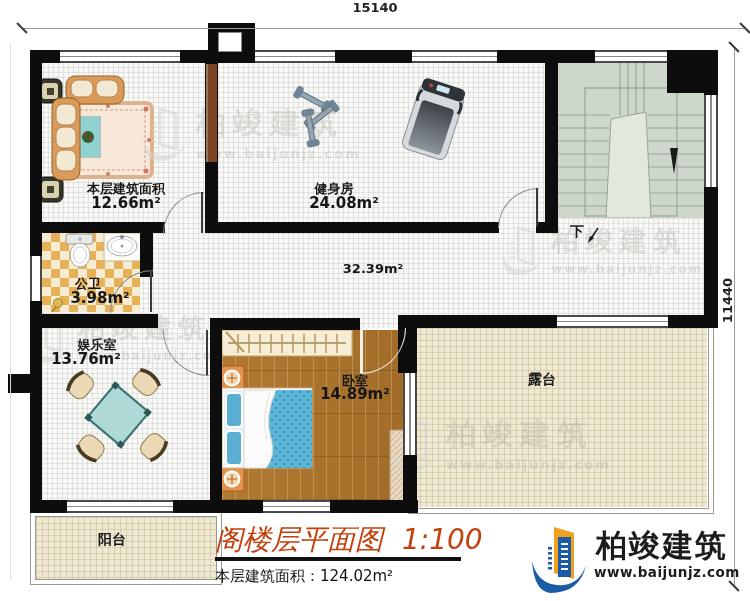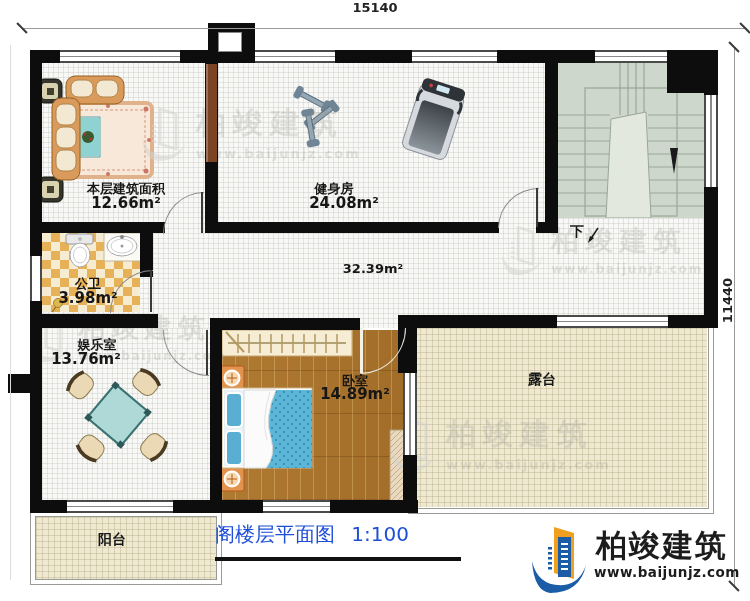--- a/index.html
+++ b/index.html
@@ -40,21 +40,21 @@
   .ar{font-size:15px;}
   
   .dimline{background:#9a9a9a;}
   .tick{width:14px;height:2px;background:#3a3a3a;transform:rotate(45deg);}
   .dimtext{font-weight:bold;color:#222;font-size:13px;text-align:center;}
   
   .wm{display:flex;align-items:flex-start;opacity:.55;pointer-events:none;}
   .wm-co{font-size:30px;font-weight:bold;color:rgba(150,150,145,.45);letter-spacing:7px;white-space:nowrap;}
   .wm-url{font-size:13px;font-weight:bold;color:rgba(150,150,145,.45);letter-spacing:2px;margin-top:2px;white-space:nowrap;}
   
-  .title-row{font-size:20px;color:#1d4ed8;white-space:nowrap;}
+  .title-row{font-size:28px;color:#c2410c;white-space:nowrap;font-style:italic;}
   .title-underline{background:#111;}
   .subtitle{font-size:15px;color:#111;white-space:nowrap;}
   .logo-co{font-size:31px;font-weight:bold;color:#1c1c1c;letter-spacing:1px;white-space:nowrap;}
   .logo-url{font-size:13.5px;font-weight:bold;color:#1c1c1c;letter-spacing:.5px;white-space:nowrap;}
   .terr-border{border-right:1px solid #9a9a94;border-bottom:1px solid #9a9a94;}
   .balc-border{border:1px solid #9a9a94;}
 </style>
 </head>
 <body>
 
@@ -404,21 +404,21 @@
   <div class="abs leaf" style="left:206px;top:330px;width:2px;height:45px;"></div>
   <div class="abs arc arc-br" style="left:360px;top:328px;width:45px;height:45px;border-color:#e8e4da;"></div>
   <div class="abs" style="left:360px;top:328px;width:3px;height:45px;background:#f4f1e8;"></div>
 
   <div class="abs rlabel nm" style="left:66px;top:182px;width:120px;">本层建筑面积</div>
   <div class="abs rlabel ar" style="left:66px;top:196px;width:120px;">12.66m²</div>
   <div class="abs rlabel nm" style="left:274px;top:182px;width:120px;">健身房</div>
   <div class="abs rlabel ar" style="left:284px;top:196px;width:120px;">24.08m²</div>
   <div class="abs rlabel nm" style="left:323px;top:262px;width:100px;font-size:13px;">32.39m²</div>
   <div class="abs rlabel nm" style="left:58px;top:277px;width:60px;">公卫</div>
-  <div class="abs rlabel ar" style="left:58px;top:291px;width:60px;">3.98m²</div>
+  <div class="abs rlabel ar" style="left:70px;top:291px;width:60px;">3.98m²</div>
   <div class="abs rlabel nm" style="left:47px;top:338px;width:100px;">娱乐室</div>
   <div class="abs rlabel ar" style="left:36px;top:352px;width:100px;">13.76m²</div>
   <div class="abs rlabel nm" style="left:305px;top:374px;width:100px;">卧室</div>
   <div class="abs rlabel ar" style="left:305px;top:387px;width:100px;">14.89m²</div>
   <div class="abs rlabel" style="left:502px;top:372px;width:80px;font-size:14px;">露台</div>
   <div class="abs rlabel" style="left:72px;top:532px;width:80px;font-size:14px;">阳台</div>
   <div class="abs rlabel" style="left:565px;top:224px;width:24px;font-size:14px;">下</div>
   <svg class="abs" style="left:586px;top:226px;" width="14" height="18" viewBox="0 0 14 18">
     <line x1="12" y1="2" x2="4" y2="14" stroke="#1a1a1a" stroke-width="1.5"></line>
     <polygon points="2,17 8,12 4,10" fill="#1a1a1a"></polygon>
@@ -432,20 +432,23 @@
   <div class="abs tick" style="left:727px;top:46px;"></div>
   <div class="abs tick" style="left:727px;top:585px;"></div>
   <div class="abs dimtext" style="left:697px;top:293px;width:60px;transform:rotate(-90deg);">11440</div>
   <div class="abs" style="left:10px;top:45px;width:1px;height:535px;background:#ddd;"></div>
 
   <div class="abs title-row" style="left:215px;top:521px;">
     <span>阁楼层平面图</span>
     <span style="margin-left:10px;">1:100</span>
   </div>
   <div class="abs title-underline" style="left:215px;top:557px;width:246px;height:4px;"></div>
+  <div class="abs subtitle" style="left:215px;top:567px;">
+    <span>本层建筑面积：</span><span>124.02m²</span>
+  </div>
 
   <svg class="abs" style="left:528px;top:521px;" width="62" height="72" viewBox="0 0 62 72">
     <path d="M4,40 Q10,66 36,64 Q52,62 58,44 Q52,72 22,72 Q6,70 4,40 Z" fill="#1a5ca6"></path>
     <polygon points="26,6 46,12 46,58 26,52" fill="#f0a01e"></polygon>
     <rect x="30" y="16" width="13" height="40" fill="#1a5ca6"></rect>
     <g fill="#ffffff">
       <rect x="33" y="22" width="7" height="2"></rect>
         <rect x="33" y="27" width="7" height="2"></rect>
         <rect x="33" y="32" width="7" height="2"></rect>
       <rect x="33" y="37" width="7" height="2"></rect>

